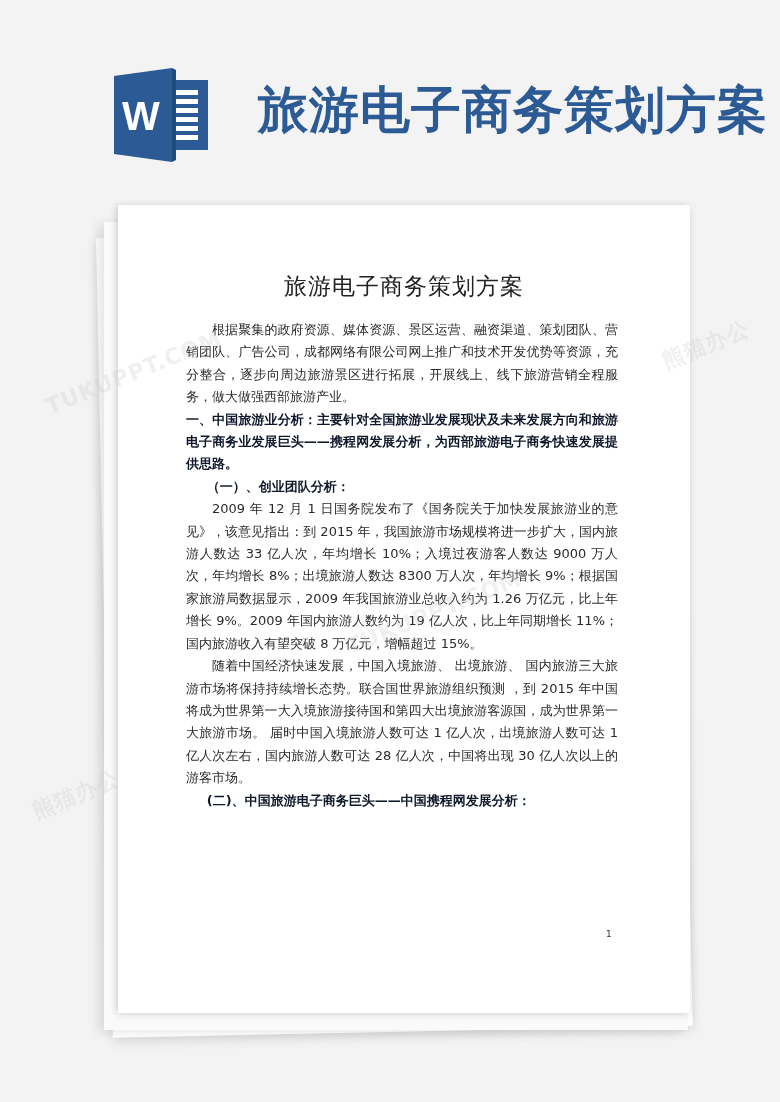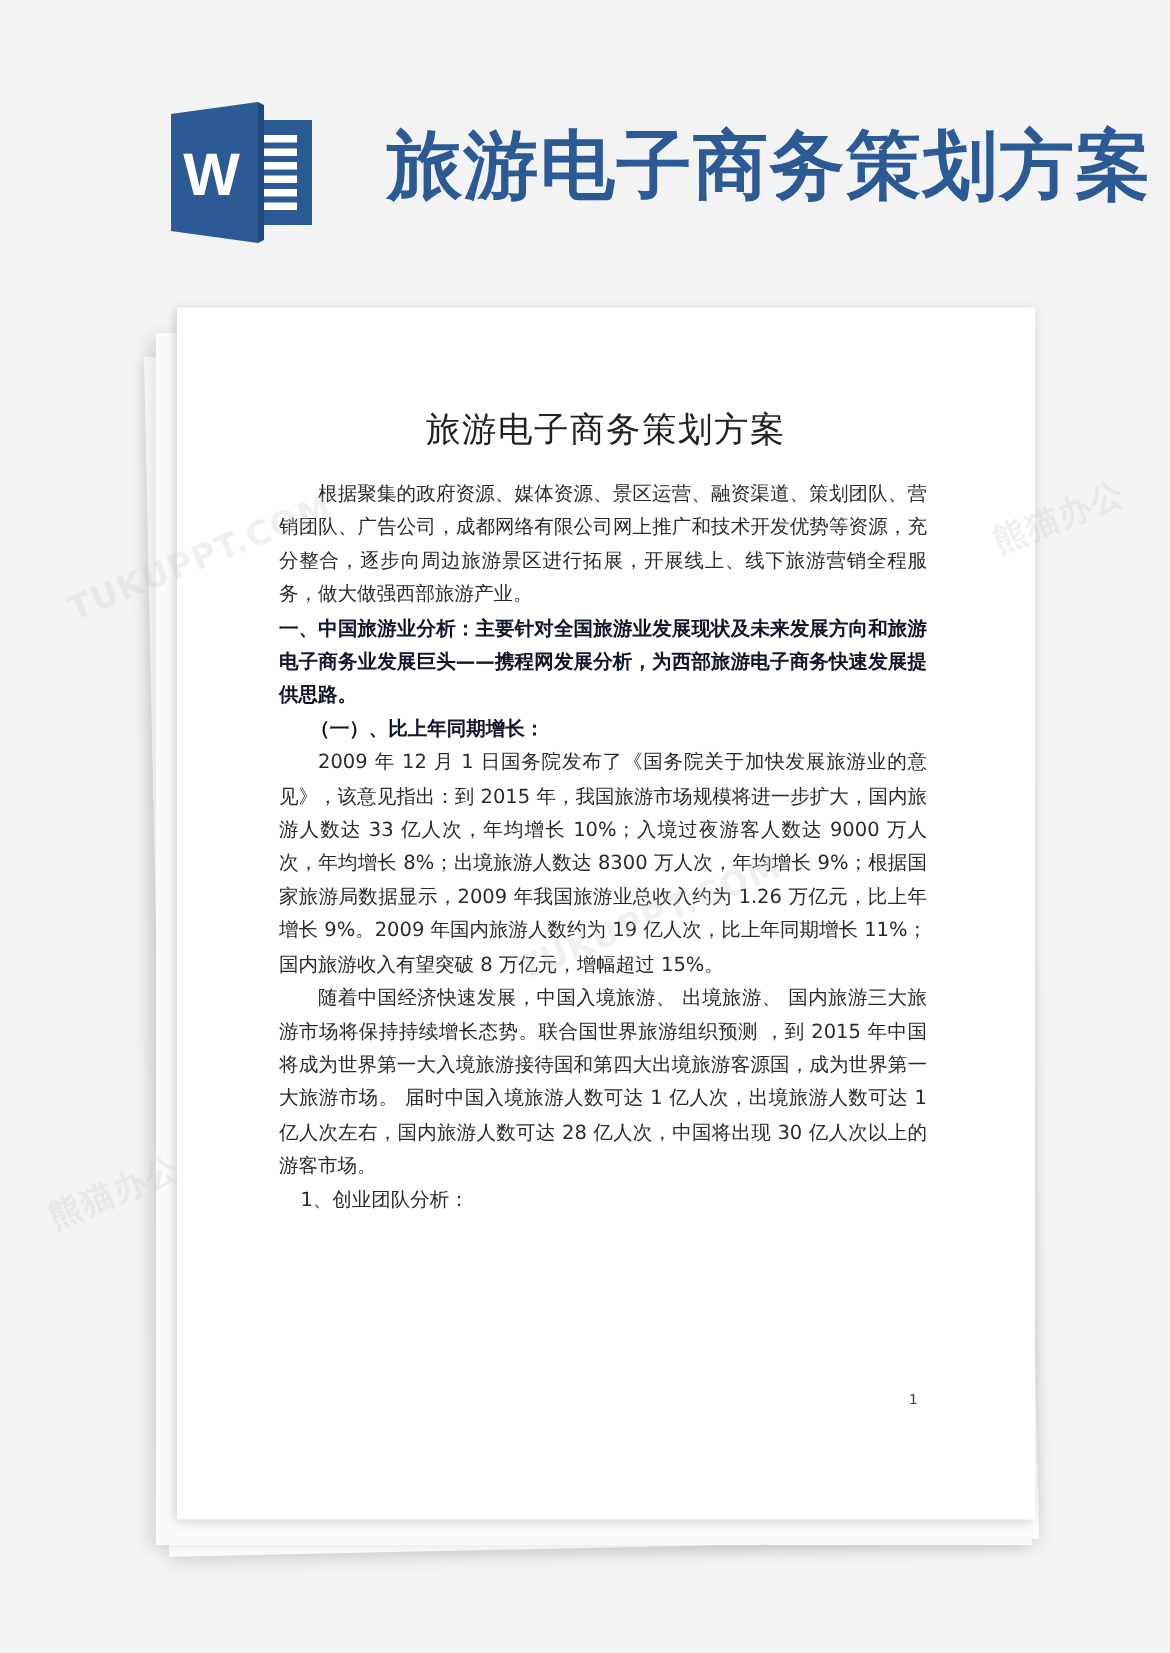--- a/index.html
+++ b/index.html
@@ -86,24 +86,24 @@
 </div>
 
 <div class="back-page-1"></div>
 <div class="back-page-2"></div>
 
 <div class="page">
   <div class="doc-title">旅游电子商务策划方案</div>
   <div class="body-text">
     <p class="p indent">根据聚集的政府资源、媒体资源、景区运营、融资渠道、策划团队、营销团队、广告公司，成都网络有限公司网上推广和技术开发优势等资源，充分整合，逐步向周边旅游景区进行拓展，开展线上、线下旅游营销全程服务，做大做强西部旅游产业。</p>
     <p class="p bold">一、中国旅游业分析：主要针对全国旅游业发展现状及未来发展方向和旅游电子商务业发展巨头——携程网发展分析，为西部旅游电子商务快速发展提供思路。</p>
-    <p class="p bold sub-indent">（一）、比上年同期增长：</p>
+    <p class="p bold sub-indent">（一）、创业团队分析：</p>
     <p class="p indent">2009 年 12 月 1 日国务院发布了《国务院关于加快发展旅游业的意见》，该意见指出：到 2015 年，我国旅游市场规模将进一步扩大，国内旅游人数达 33 亿人次，年均增长 10%；入境过夜游客人数达 9000 万人次，年均增长 8%；出境旅游人数达 8300 万人次，年均增长 9%；根据国家旅游局数据显示，2009 年我国旅游业总收入约为 1.26 万亿元，比上年增长 9%。2009 年国内旅游人数约为 19 亿人次，比上年同期增长 11%；国内旅游收入有望突破 8 万亿元，增幅超过 15%。</p>
     <p class="p indent">随着中国经济快速发展，中国入境旅游、 出境旅游、 国内旅游三大旅游市场将保持持续增长态势。联合国世界旅游组织预测 ，到 2015 年中国将成为世界第一大入境旅游接待国和第四大出境旅游客源国，成为世界第一大旅游市场。 届时中国入境旅游人数可达 1 亿人次，出境旅游人数可达 1 亿人次左右，国内旅游人数可达 28 亿人次，中国将出现 30 亿人次以上的游客市场。</p>
-    <p class="p list-indent">1、创业团队分析：</p>
+    <p class="p bold sub-indent">(二)、中国旅游电子商务巨头——中国携程网发展分析：</p>
   </div>
   <div class="page-number">1</div>
 </div>
 
 <div class="watermark" style="left:40px;top:360px;">TUKUPPT.COM</div>
 <div class="watermark" style="left:660px;top:330px;">熊猫办公</div>
 <div class="watermark" style="left:340px;top:600px;">TUKUPPT.COM</div>
 <div class="watermark" style="left:30px;top:780px;">熊猫办公</div>
 
 </body></html>

